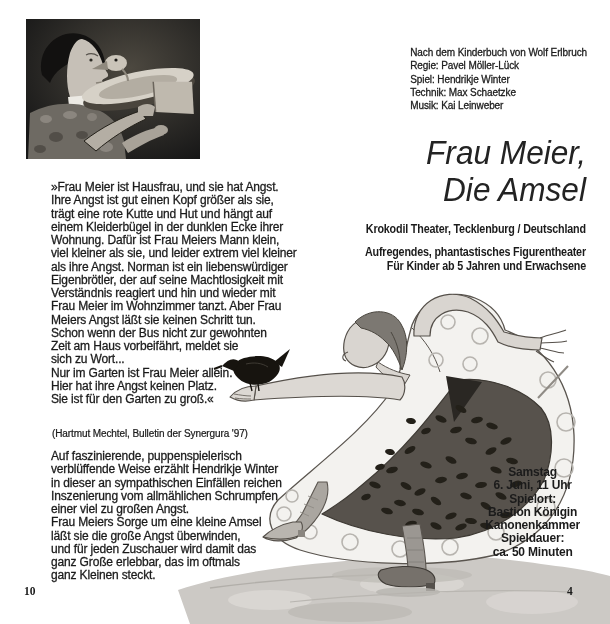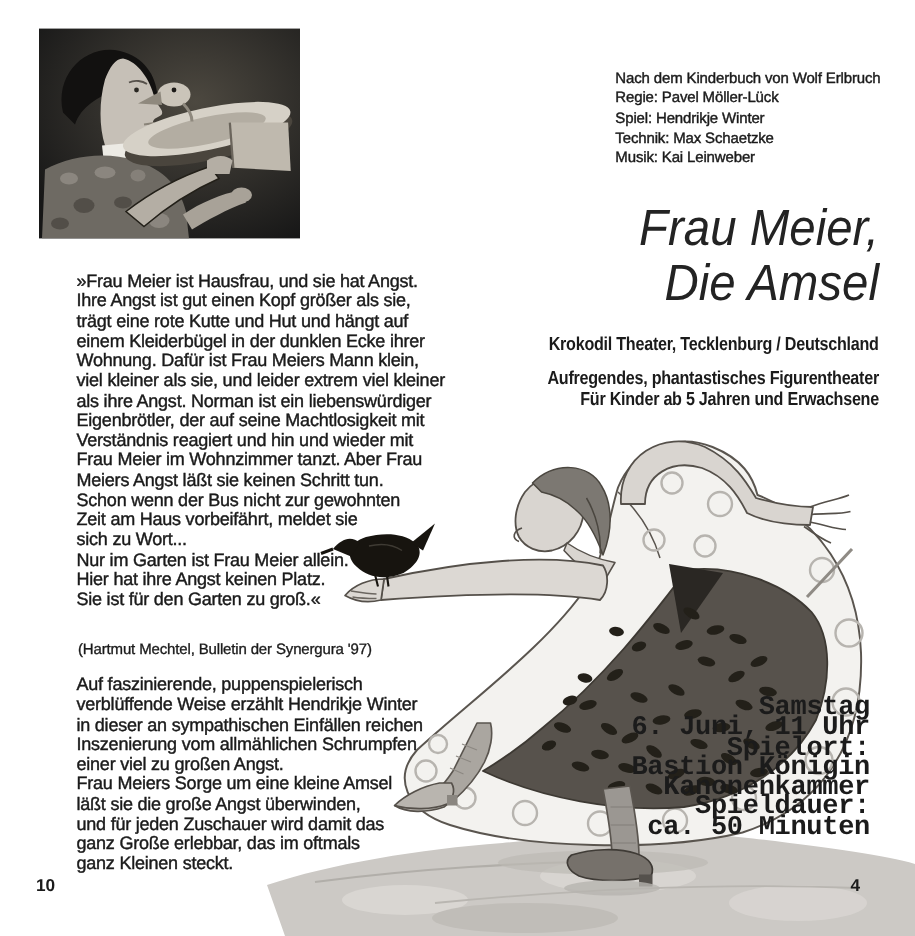--- a/index.html
+++ b/index.html
@@ -32,26 +32,27 @@
     font-size:12.5px;line-height:13.5px;letter-spacing:-0.2px;
     transform:scaleX(0.86);transform-origin:100% 0%;z-index:3;
   }
   .quote{position:absolute;top:181px;left:28px;width:302px;z-index:3;}
   .quote-source{
     position:absolute;top:404px;left:52px;font-size:10px;letter-spacing:-0.1px;
     -webkit-text-stroke:0.22px #1b1b1b;z-index:3;margin-top:24px;
   }
   .description{position:absolute;top:450px;left:28px;width:302px;z-index:3;}
   .schedule{
-    position:absolute;top:466px;right:30px;text-align:right;font-weight:700;
-    font-size:18px;line-height:13.3px;letter-spacing:-0.2px;z-index:3;font-family:Liberation Mono, monospace;
+    position:absolute;top:466px;right:30px;text-align:center;font-weight:700;
+    font-size:12px;line-height:13.3px;letter-spacing:-0.2px;z-index:3;
   }
   .pagenum{
     position:absolute;top:585px;font-size:11.5px;font-weight:700;z-index:3;
     letter-spacing:0px;
+    font-family:Liberation Serif, serif;
   }
   .pagenum.left{left:24px;}
   .pagenum.right{left:567px;}
   .photo{position:absolute;left:26px;top:19px;width:174px;height:140px;z-index:2;}
   .illustration{position:absolute;left:150px;top:270px;width:460px;height:354px;z-index:1;}
   svg{display:block;}
 </style>
 </head>
 <body>
 

